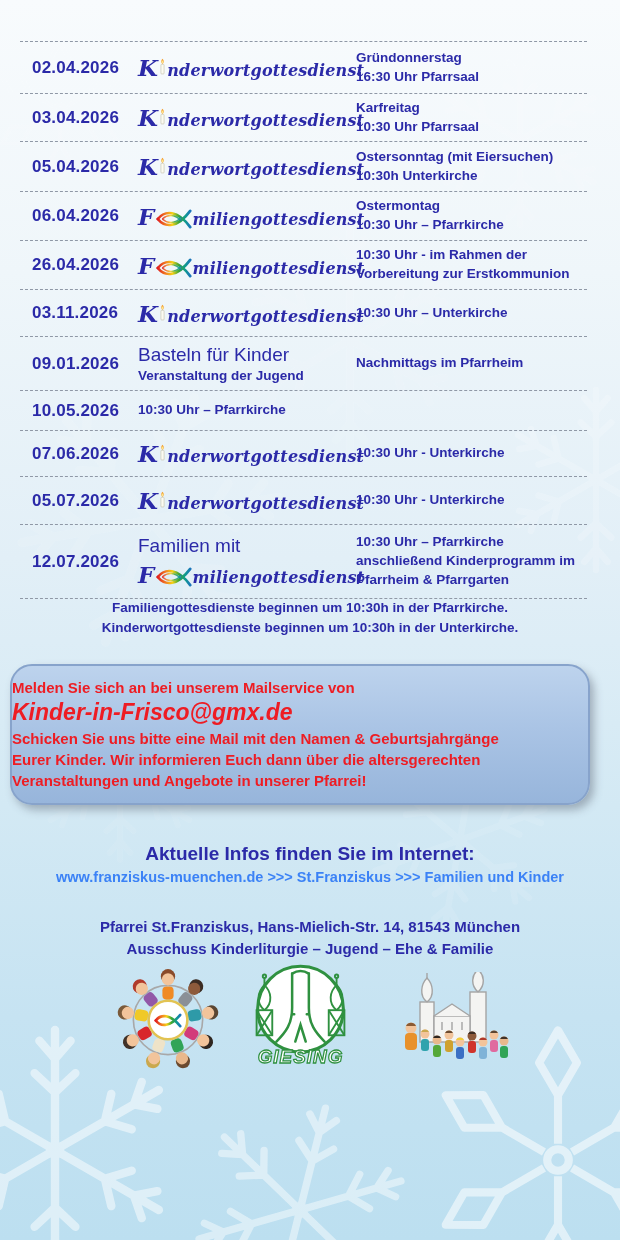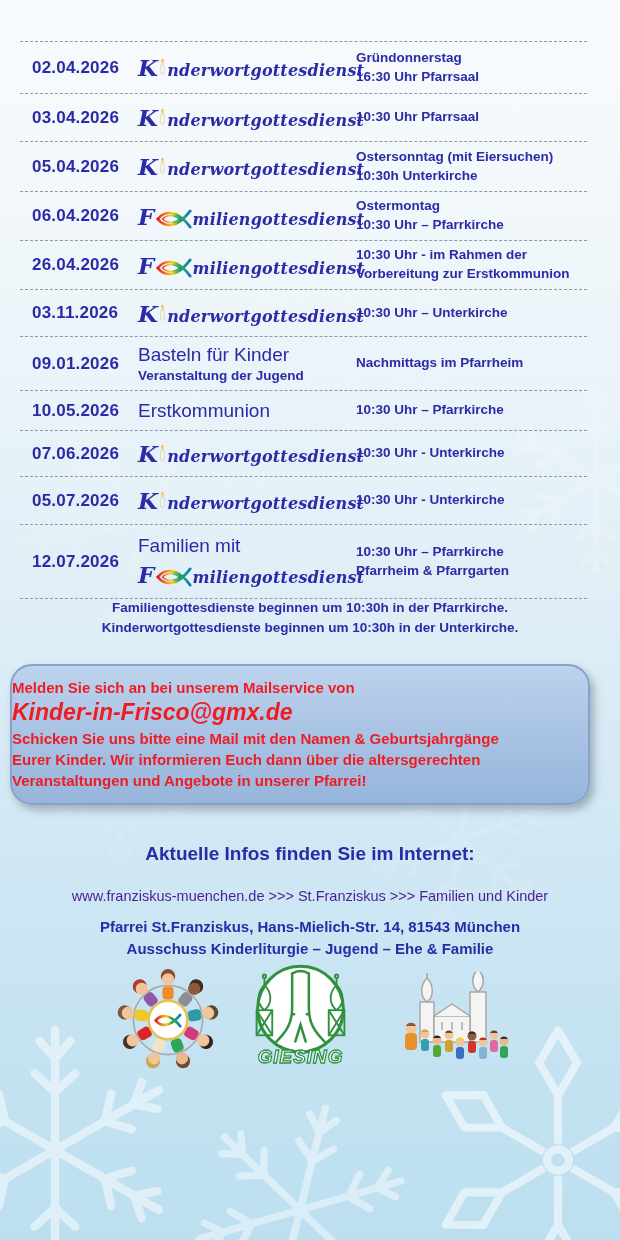--- a/index.html
+++ b/index.html
@@ -37,21 +37,21 @@
     background:linear-gradient(180deg,#bdd3ed 0%,#aac4e5 45%,#97b5db 100%);
     box-shadow:4px 5px 8px rgba(90,100,115,.45);
     text-align:left;padding-top:13px;z-index:1;}
   .mailbox .intro{font-size:15px;font-weight:bold;color:#ee1c23;}
   .mailbox .email{font-size:23px;font-weight:bold;font-style:italic;color:#ee1c23;margin:3px 0 2px 0;}
   .mailbox .bodyline{font-size:15px;font-weight:bold;color:#ee1c23;line-height:21px;}
 
   
   .internet{position:absolute;top:843px;left:0;right:0;text-align:center;z-index:1;}
   .internet .head{font-size:19px;font-weight:bold;color:#2b2aa8;}
-  .internet .link{font-size:14.5px;font-weight:normal;color:#4c1d95;margin-top:23px;}
+  .internet .link{font-size:14.5px;font-weight:bold;color:#3b82f6;margin-top:4px;}
   .address{position:absolute;top:916px;left:0;right:0;text-align:center;
     font-size:15px;font-weight:bold;color:#2b2aa8;line-height:22px;z-index:1;}
 
   .logo{position:absolute;z-index:1;}
   #logo-kids{left:112px;top:964px;}
   #logo-giesing{left:243px;top:960px;}
   #logo-church{left:398px;top:972px;}
 </style>
 </head>
 <body>
@@ -116,20 +116,21 @@
   <div class="row r2">
     <div class="date">03.04.2026</div>
     <div class="event">
       <span class="script"><span class="initial">K</span><span class="candle"><svg width="7" height="17" viewBox="0 0 8 18">
               <path d="M4,0 C5.8,2 6,4.2 4,6 C2,4.2 2.2,2 4,0" fill="#f59a23"></path>
               <ellipse cx="4" cy="3.8" rx="1" ry="1.7" fill="#fde68a"></ellipse>
               <rect x="2.2" y="6.5" width="3.6" height="11" rx="0.8" fill="#fbfbf2" stroke="#b9b49c" stroke-width="0.6"></rect>
             </svg></span><span>nderwortgottesdienst</span></span>
     </div>
     <div class="details">
+      <div>Karfreitag</div>
       <div>10:30 Uhr Pfarrsaal</div>
     </div>
   </div>
 
   <div class="row r3">
     <div class="date">05.04.2026</div>
     <div class="event">
       <span class="script"><span class="initial">K</span><span class="candle"><svg width="7" height="17" viewBox="0 0 8 18">
               <path d="M4,0 C5.8,2 6,4.2 4,6 C2,4.2 2.2,2 4,0" fill="#f59a23"></path>
               <ellipse cx="4" cy="3.8" rx="1" ry="1.7" fill="#fde68a"></ellipse>
@@ -194,23 +195,20 @@
       <div class="evtitle">Basteln für Kinder</div>
       <div class="evsub">Veranstaltung der Jugend</div>
     </div>
     <div class="details">
       <div>Nachmittags im Pfarrheim</div>
     </div>
   </div>
 
   <div class="row r8">
     <div class="date">10.05.2026</div>
-    <div class="event">
-      <div class="evtitle">Erstkommunion</div>
-    </div>
     <div class="details">
       <div>10:30 Uhr – Pfarrkirche</div>
     </div>
   </div>
 
   <div class="row r9">
     <div class="date">07.06.2026</div>
     <div class="event">
       <span class="script"><span class="initial">K</span><span class="candle"><svg width="7" height="17" viewBox="0 0 8 18">
               <path d="M4,0 C5.8,2 6,4.2 4,6 C2,4.2 2.2,2 4,0" fill="#f59a23"></path>
@@ -245,20 +243,21 @@
         <span class="script"><span class="initial">F</span><svg class="fish" width="36" height="20" viewBox="0 0 40 22">
               <path d="M2,11 C10,1 24,1 38,20" stroke="url(#fishgrad)" stroke-width="3" fill="none" stroke-linecap="round"></path>
               <path d="M2,11 C10,21 24,21 38,2" stroke="url(#fishgrad)" stroke-width="3" fill="none" stroke-linecap="round"></path>
               <path d="M7,11 C13,5.5 21,5.5 28,13" stroke="url(#fishgrad)" stroke-width="1.6" fill="none" opacity=".85"></path>
               <path d="M7,11 C13,16.5 21,16.5 28,9" stroke="url(#fishgrad)" stroke-width="1.6" fill="none" opacity=".85"></path>
             </svg><span>miliengottesdienst</span></span>
       </div>
     </div>
     <div class="details">
       <div>10:30 Uhr – Pfarrkirche</div>
+      <div>anschließend Kinderprogramm im</div>
       <div>Pfarrheim &amp; Pfarrgarten</div>
     </div>
   </div>
 </div>
 
 <div class="notes">
   <div>Familiengottesdienste beginnen um 10:30h in der Pfarrkirche.</div>
   <div>Kinderwortgottesdienste beginnen um 10:30h in der Unterkirche.</div>
 </div>
 

